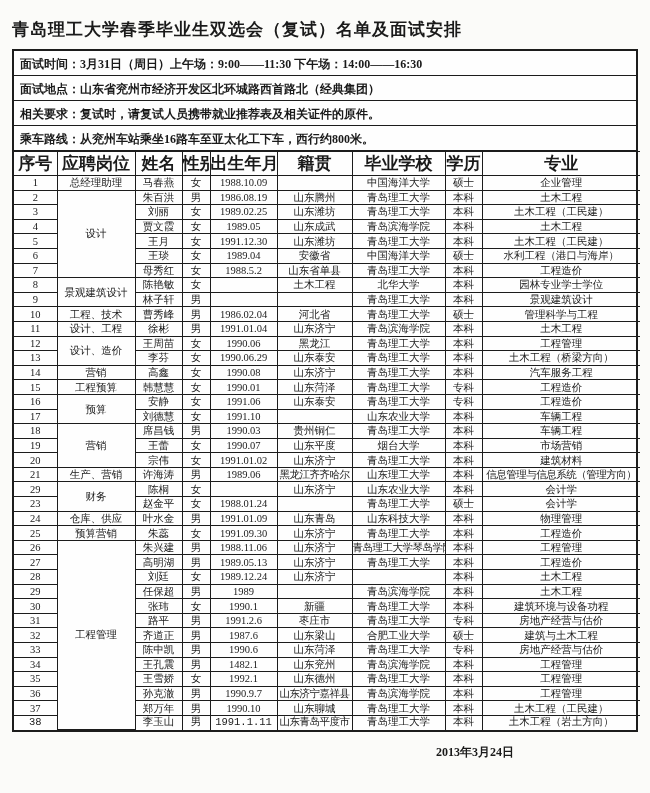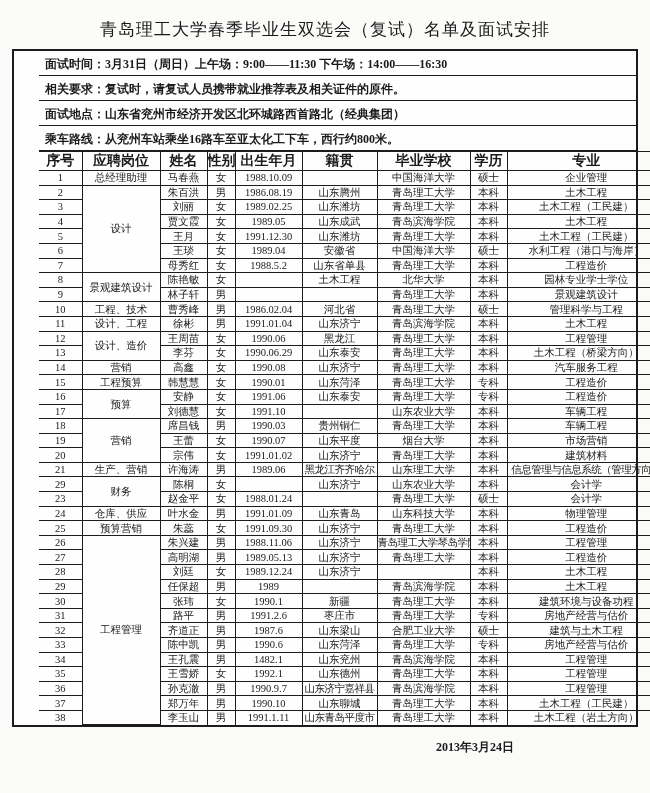--- a/index.html
+++ b/index.html
@@ -6,29 +6,27 @@
   body{
     width:650px;height:793px;
     background:#fbfbf9;
     font-family:"Liberation Serif","DejaVu Serif",serif;
     color:#1a1a1a;
     overflow:hidden;
   }
   .page{width:626px;margin:0 auto;padding:0;}
   .title{
     margin:18px 0 8px 0;
-    text-align:center;
     font-size:17px;
-    font-weight:normal;
+    font-weight:bold;
     letter-spacing:1px;
   }
   .doc-box{
     border:2px solid #1c1c1c;
     background:#fefefe;
-    padding-left:25px;
   }
   .info-line{
     height:22px;
     display:flex;
     align-items:flex-end;
     padding:0 4px 2px 6px;
     border-bottom:1px solid #1c1c1c;
     font-size:12px;
     font-weight:bold;
     white-space:nowrap;
@@ -42,55 +40,55 @@
   table.roster th, table.roster td{
     border:1px solid #1c1c1c;
     text-align:center;
     vertical-align:middle;
     padding:0;
     overflow:hidden;
     white-space:nowrap;
   }
   table.roster th{
     height:18px;
-    font-size:14px;
+    font-size:17px;
     font-weight:bold;
   }
   table.roster td{
     height:13.6px;
     font-size:10.5px;
     line-height:13px;
   }
   td.post{font-size:10.5px;}
   td.tight{font-size:9px;letter-spacing:-0.5px;}
   
   table.roster tr > *:first-child{border-left:none;}
   table.roster tr > *:last-child{border-right:none;}
-  table.roster tr:last-child td{border-bottom:none;}
+  table.roster tr:last-child td{border-bottom:none;font-family:Liberation Mono, monospace;}
   .footer{
     width:230px;
     margin:12px 48px 0 auto;
     text-align:center;
     font-size:12px;
     font-weight:bold;
     line-height:17px;
   }
 </style>
 </head>
 <body>
 
 <div class="page">
 
   <div class="title">青岛理工大学春季毕业生双选会（复试）名单及面试安排</div>
 
   <div class="doc-box">
 
     <div class="info-line">面试时间：3月31日（周日）上午场：9:00——11:30 下午场：14:00——16:30</div>
+    <div class="info-line">面试地点：山东省兖州市经济开发区北环城路西首路北（经典集团）</div>
     <div class="info-line">相关要求：复试时，请复试人员携带就业推荐表及相关证件的原件。</div>
-    <div class="info-line">面试地点：山东省兖州市经济开发区北环城路西首路北（经典集团）</div>
     <div class="info-line">乘车路线：从兖州车站乘坐16路车至亚太化工下车，西行约800米。</div>
 
     <table class="roster">
       <colgroup>
         <col style="width:43px">
         <col style="width:78px">
         <col style="width:47px">
         <col style="width:28px">
         <col style="width:67px">
         <col style="width:75px">

